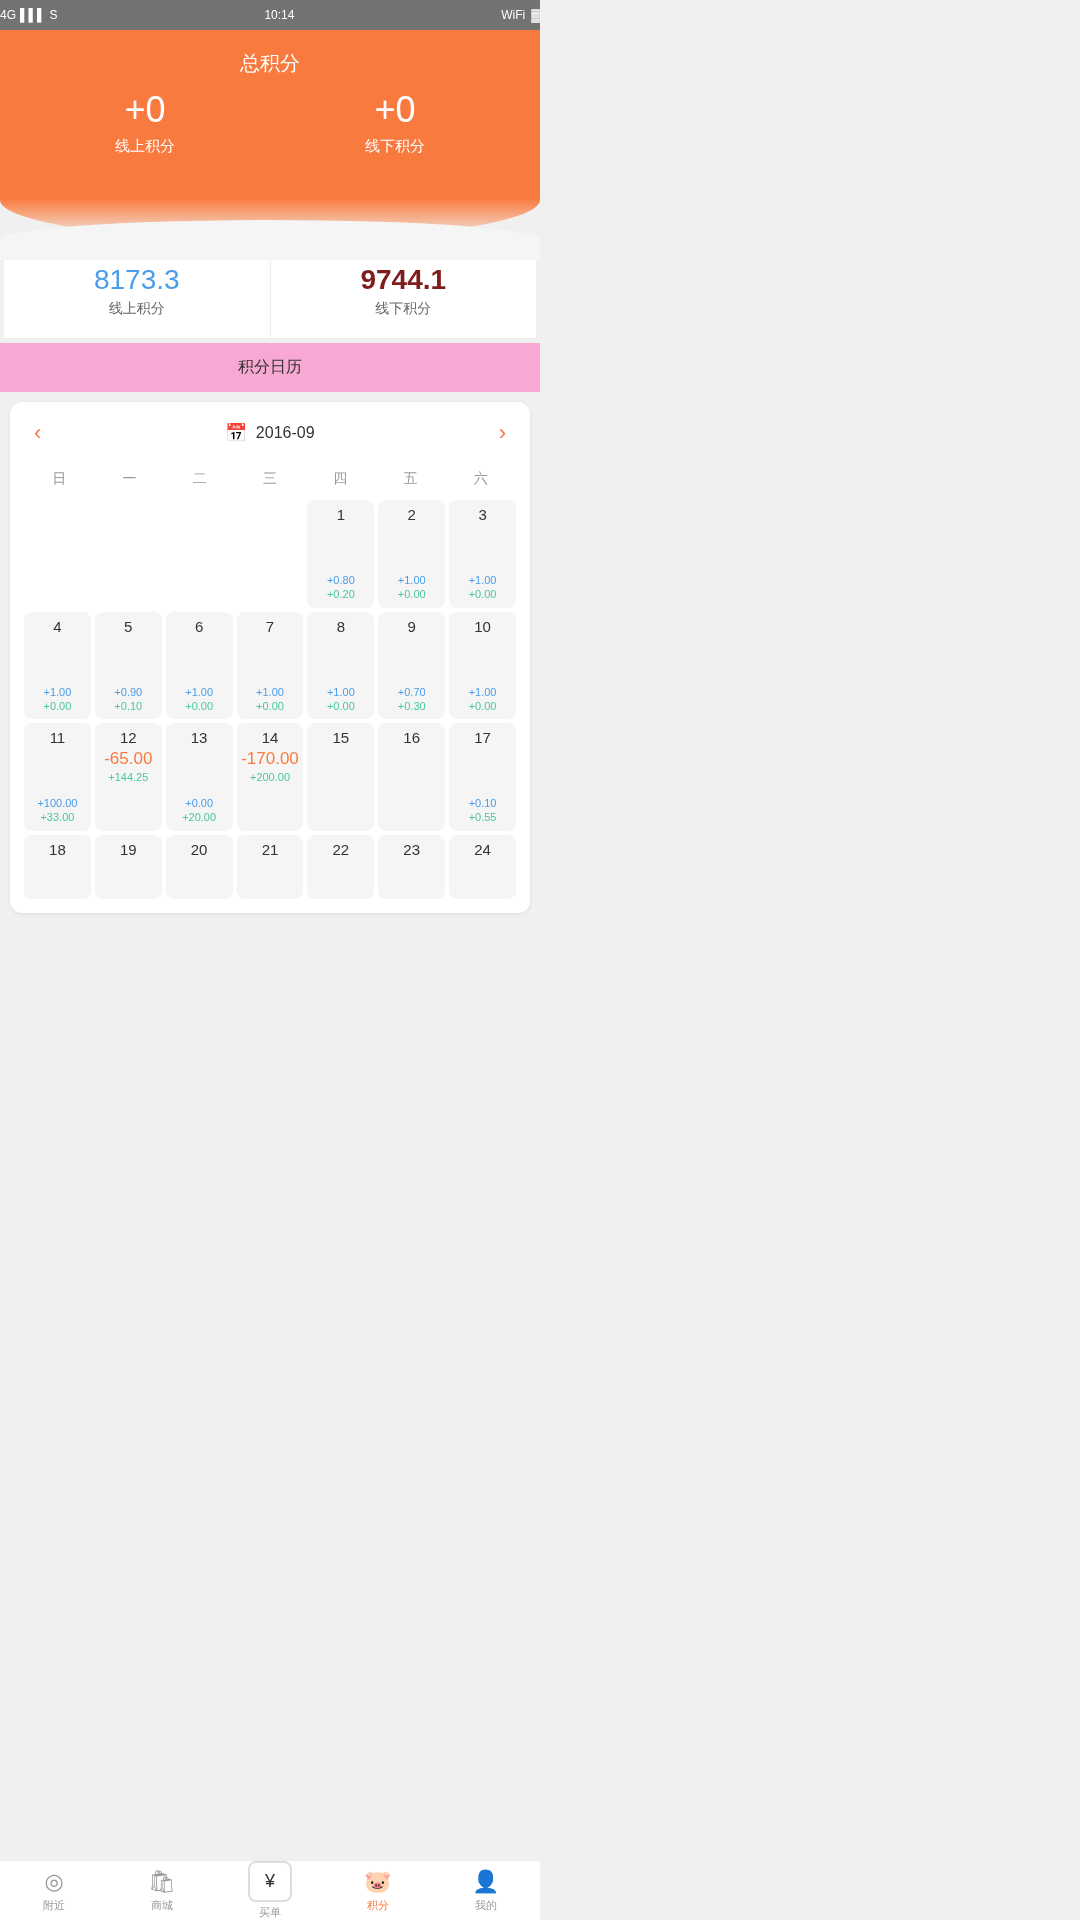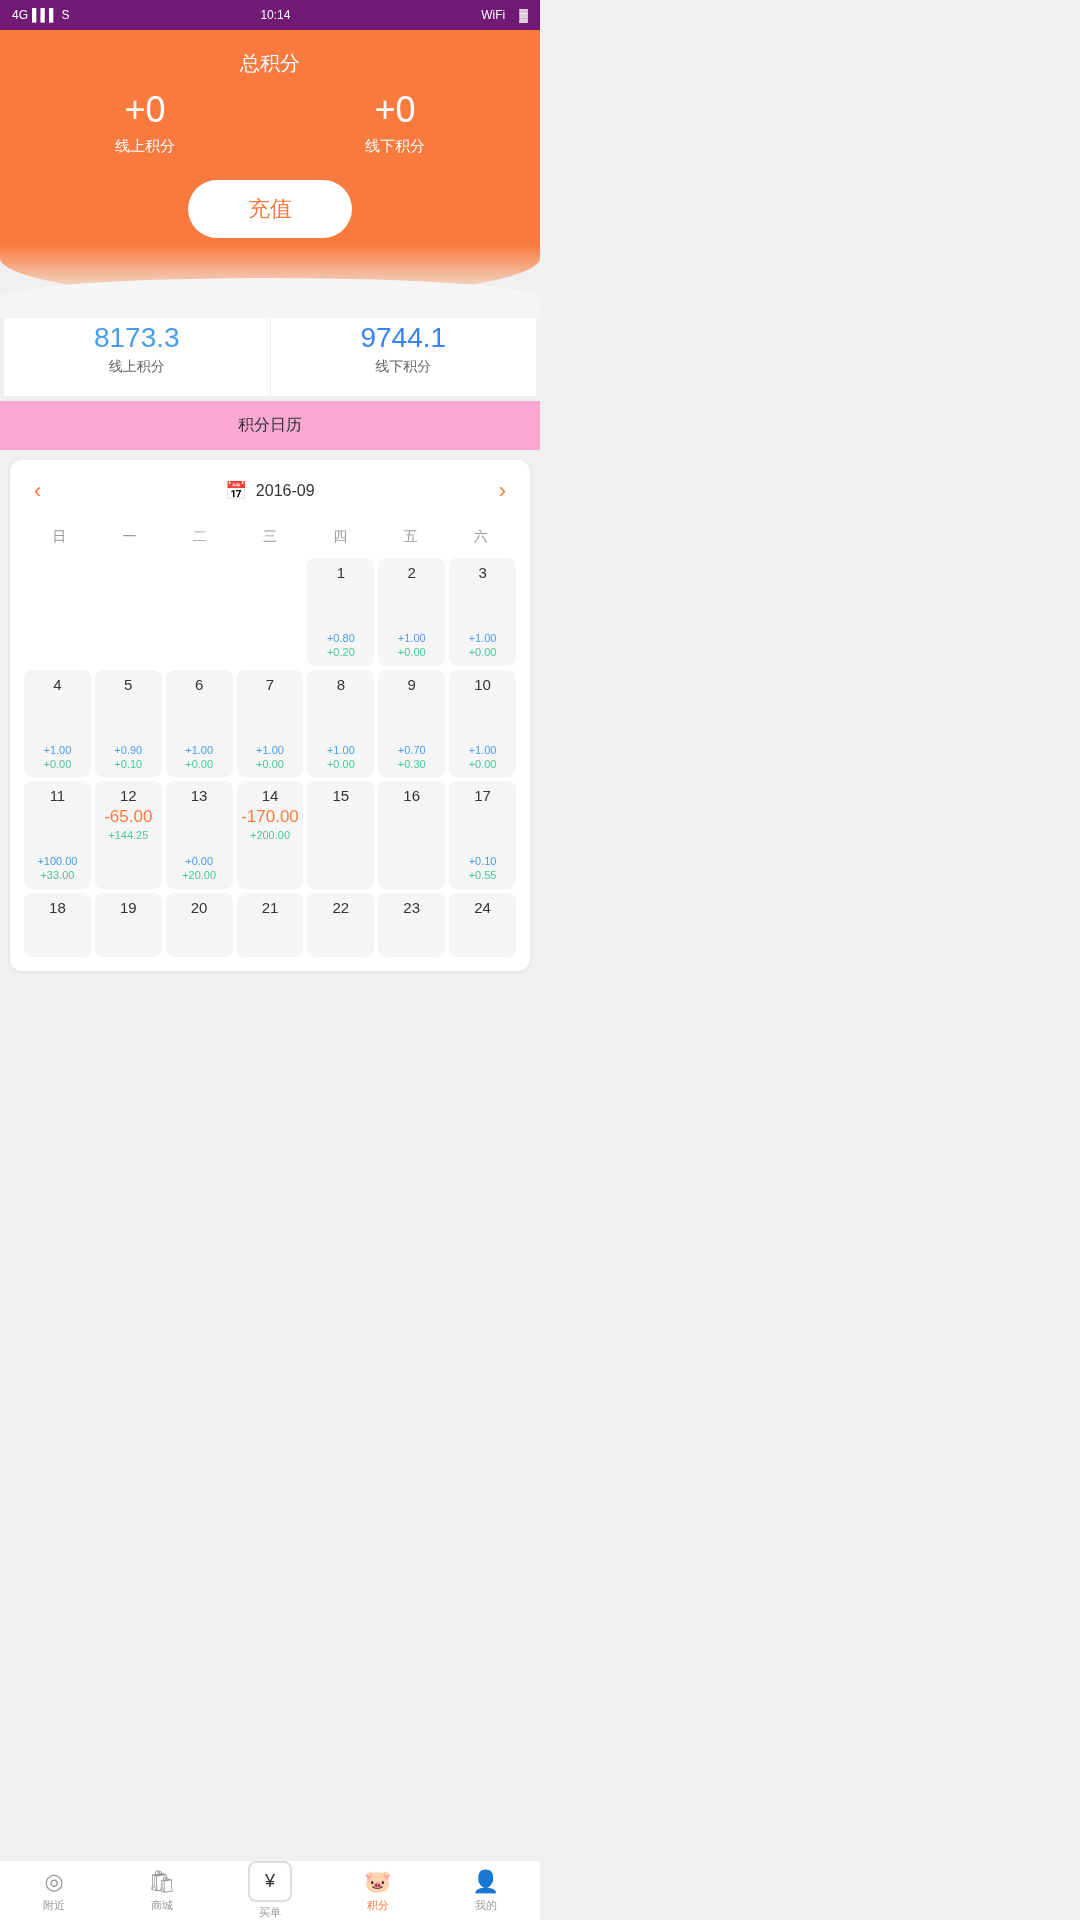--- a/index.html
+++ b/index.html
@@ -7,31 +7,31 @@
     body {
       width: 540px;
       min-height: 960px;
       font-family: -apple-system, 'PingFang SC', 'Hiragino Sans GB', sans-serif;
       background: #f0f0f0;
       overflow-x: hidden;
     }
 
     
     .status-bar {
-      background: #701a75;
+      background: #737373;
       height: 30px;
       display: flex;
       align-items: center;
       justify-content: space-between;
-      padding: 0 12px;
+      padding: 0 0;
       color: white;
       font-size: 12px;
     }
     .status-left { display: flex; align-items: center; gap: 4px; }
-    .status-right { display: flex; align-items: center; gap: 14px; }
+    .status-right { display: flex; align-items: center; gap: 6px; }
 
     
     .header-section {
       background: linear-gradient(180deg, #f97a3e 0%, #f97a3e 80%, #f0ede8 100%);
       padding: 20px 20px 60px;
       text-align: center;
       position: relative;
       border-radius: 0 0 50% 50% / 0 0 40px 40px;
     }
     .header-section::after {
@@ -98,23 +98,23 @@
     }
     .stat-item:first-child {
       border-right: 1px solid #eee;
     }
     .stat-value-blue {
       color: #4a9de8;
       font-size: 28px;
       font-weight: 500;
     }
     .stat-value-green {
-      color: #3b82f6;
+      color: #7f1d1d;
       font-size: 28px;
-      font-weight: 400;
+      font-weight: 700;
     }
     .stat-label {
       color: #666;
       font-size: 14px;
       margin-top: 4px;
     }
 
     
     .calendar-label {
       background: #f9a8d4;
@@ -279,21 +279,20 @@
   <div class="points-row">
     <div class="points-item">
       <div class="points-value">+0</div>
       <div class="points-type">线上积分</div>
     </div>
     <div class="points-item">
       <div class="points-value">+0</div>
       <div class="points-type">线下积分</div>
     </div>
   </div>
-  <button class="recharge-btn">充值</button>
 </div>
 
 <div class="stats-section">
   <div class="stat-item">
     <div class="stat-value-blue">8173.3</div>
     <div class="stat-label">线上积分</div>
   </div>
   <div class="stat-item">
     <div class="stat-value-green">9744.1</div>
     <div class="stat-label">线下积分</div>

